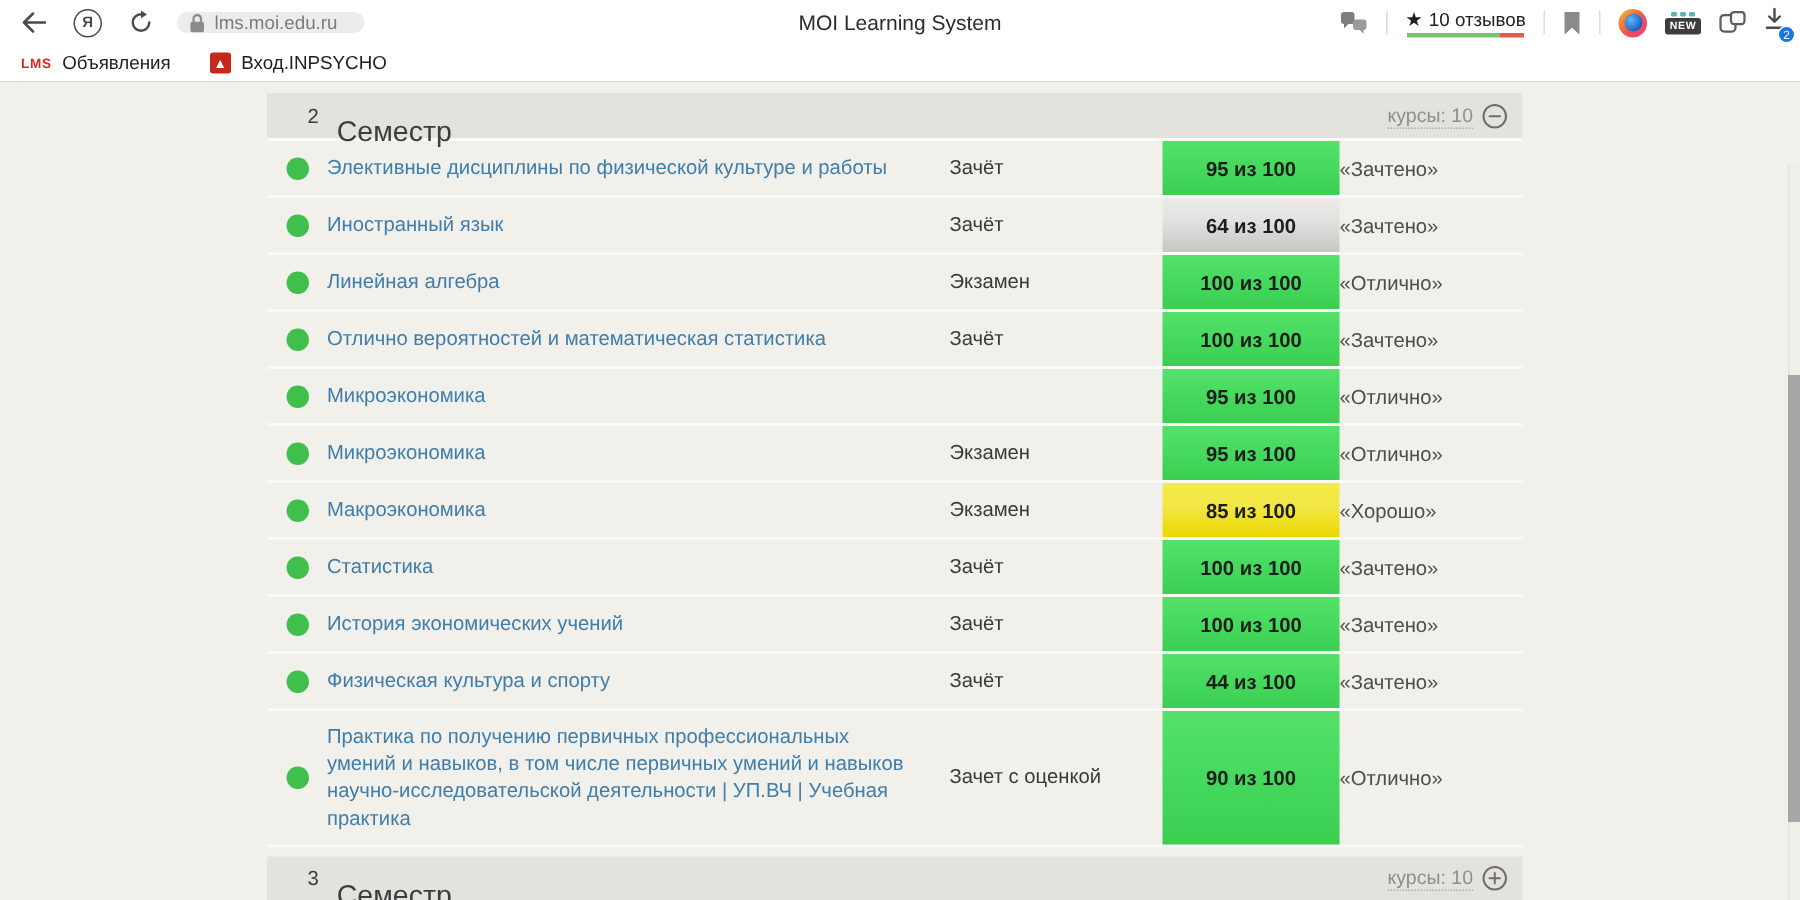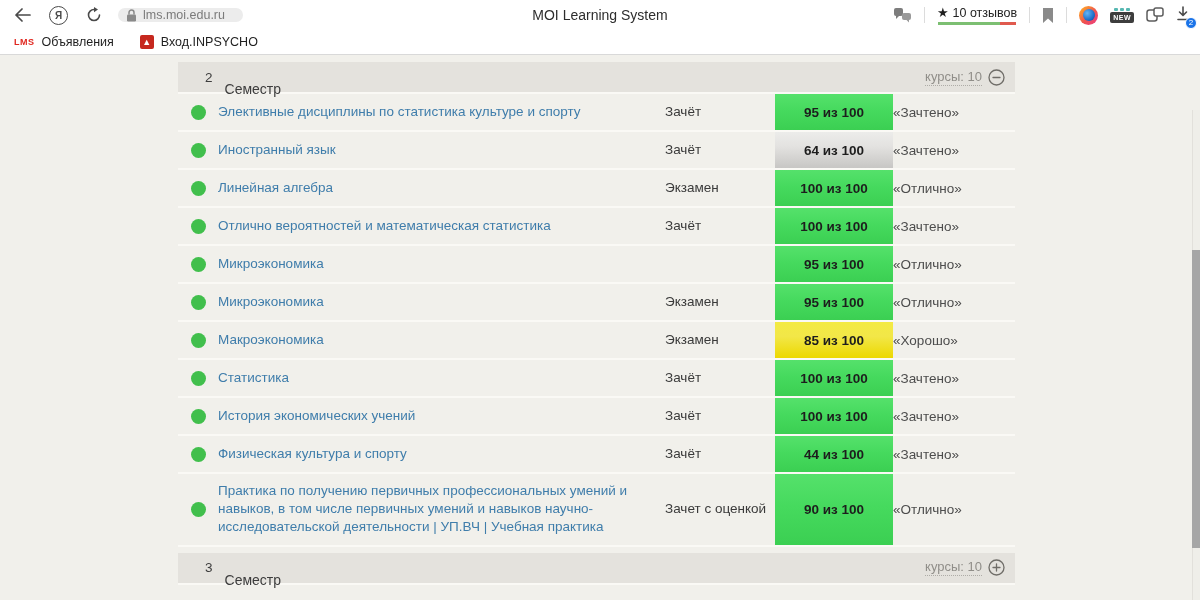--- a/index.html
+++ b/index.html
@@ -51,37 +51,37 @@
   .bm-fav-red { width:14px; height:14px; background:#c6281e; border-radius:2px; color:#fff;
                 font-size:9px; display:flex; align-items:center; justify-content:center; }
 
   
   .content { position:relative; height:545px; background:#f1f0eb; }
   .grades-table { position:absolute; left:178px; top:7px; width:837px; }
 
   .sec-header { height:32px; background:#e4e2dd; display:flex; align-items:center;
                 padding:0 10px 0 27px; border-bottom:2px solid #faf9f5; }
   .sec-num { font-size:13.5px; color:#3d3d3d; }
-  .sec-title { font-size:14px; color:#3d3d3d; margin-left:12px;margin-top:24px; }
+  .sec-title { font-size:19px; color:#3d3d3d; margin-left:12px;margin-top:24px; }
   .sec-right { margin-left:auto; display:flex; align-items:flex-end; gap:6px; }
   .courses-link { font-size:13px; color:#908e89; border-bottom:1px dotted #aeaca7;
                   padding-bottom:1px; cursor:pointer; }
   .toggle-icon { display:flex; cursor:pointer; }
   .sec-footer { margin-top:6px; }
 
   .row { display:flex; align-items:stretch; min-height:38px; border-bottom:2px solid #faf9f5;
          background:#f1f0eb; }
   .cell-dot { width:40px; display:flex; align-items:center; padding-left:13px; flex:none; }
   .dot { width:15px; height:15px; border-radius:50%; background:#41bf4c; }
   .cell-name { flex:1; display:flex; align-items:center; padding:8px 20px 8px 0; }
   .course-link { font-size:13.5px; color:#3f7dab; line-height:1.35; text-decoration:none; cursor:pointer; }
   .cell-exam { width:110px; flex:none; display:flex; align-items:center;
                font-size:13.5px; color:#3a3a3a; line-height:1.35; padding:6px 4px 6px 0; }
   .cell-score { width:118px; flex:none; display:flex; align-items:center; justify-content:center;
-                font-size:13.5px; font-weight:bold; color:#1d1d1d; }
+                font-size:13.5px; font-weight:bold; color:#1d1d1d;margin-left:32px; }
   .score-green  { background:linear-gradient(180deg,#55e16b 0%,#46da5e 45%,#3bcf52 100%); }
   .score-yellow { background:linear-gradient(180deg,#f3ea43 0%,#f2e748 40%,#ecd800 100%); }
   .score-gray   { background:linear-gradient(180deg,#ececea 0%,#e3e2e0 40%,#c7c6c4 100%); }
   .cell-grade { width:122px; flex:none; display:flex; align-items:center; padding-left:0;
                 font-size:13.5px; color:#4d4d4d; }
 
   
   .scrollbar-track { position:absolute; right:0; top:55px; width:8px; height:545px;
                      background:#efeee9; border-left:1px solid #e2e0db; }
   .scrollbar-thumb { position:absolute; right:0; top:140px; width:8px; height:298px;
@@ -201,21 +201,21 @@
           </span>
         </span>
       </div>
 
       <div>
           <div class="row">
     <div class="cell-dot">
               <span class="dot"></span>
             </div>
     <div class="cell-name">
-              <a class="course-link">Элективные дисциплины по статистика культуре и спорту</a>
+              <a class="course-link">Элективные дисциплины по физической культуре и работы</a>
             </div>
     <div class="cell-exam">Зачёт</div>
     <div class="cell-score score-green">95 из 100</div>
     <div class="cell-grade">«Зачтено»</div>
   </div>
           <div class="row">
     <div class="cell-dot">
               <span class="dot"></span>
             </div>
     <div class="cell-name">

